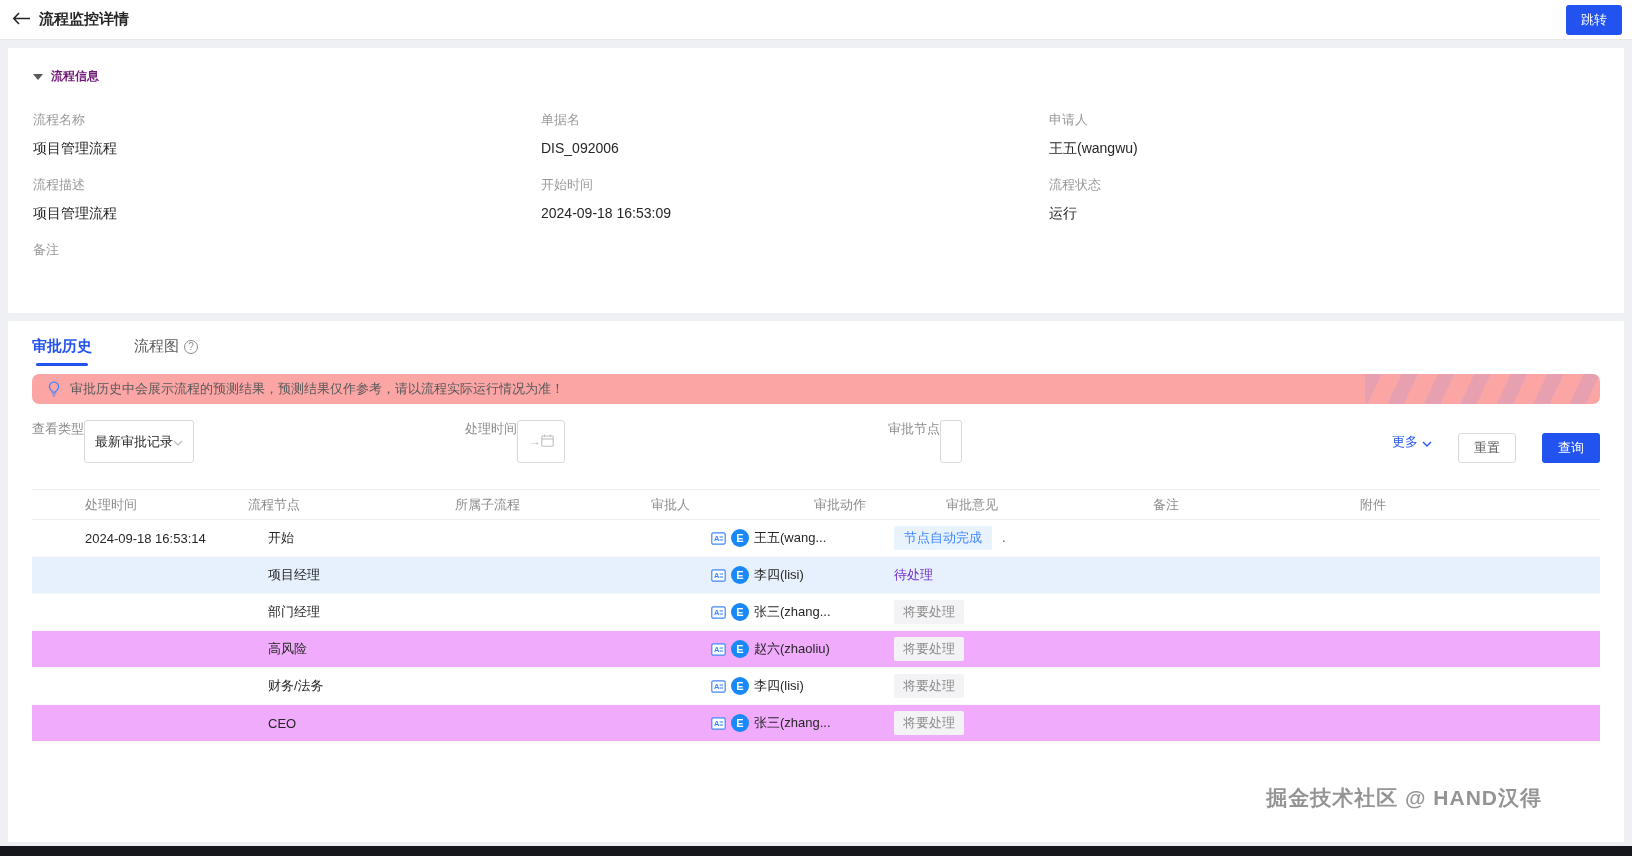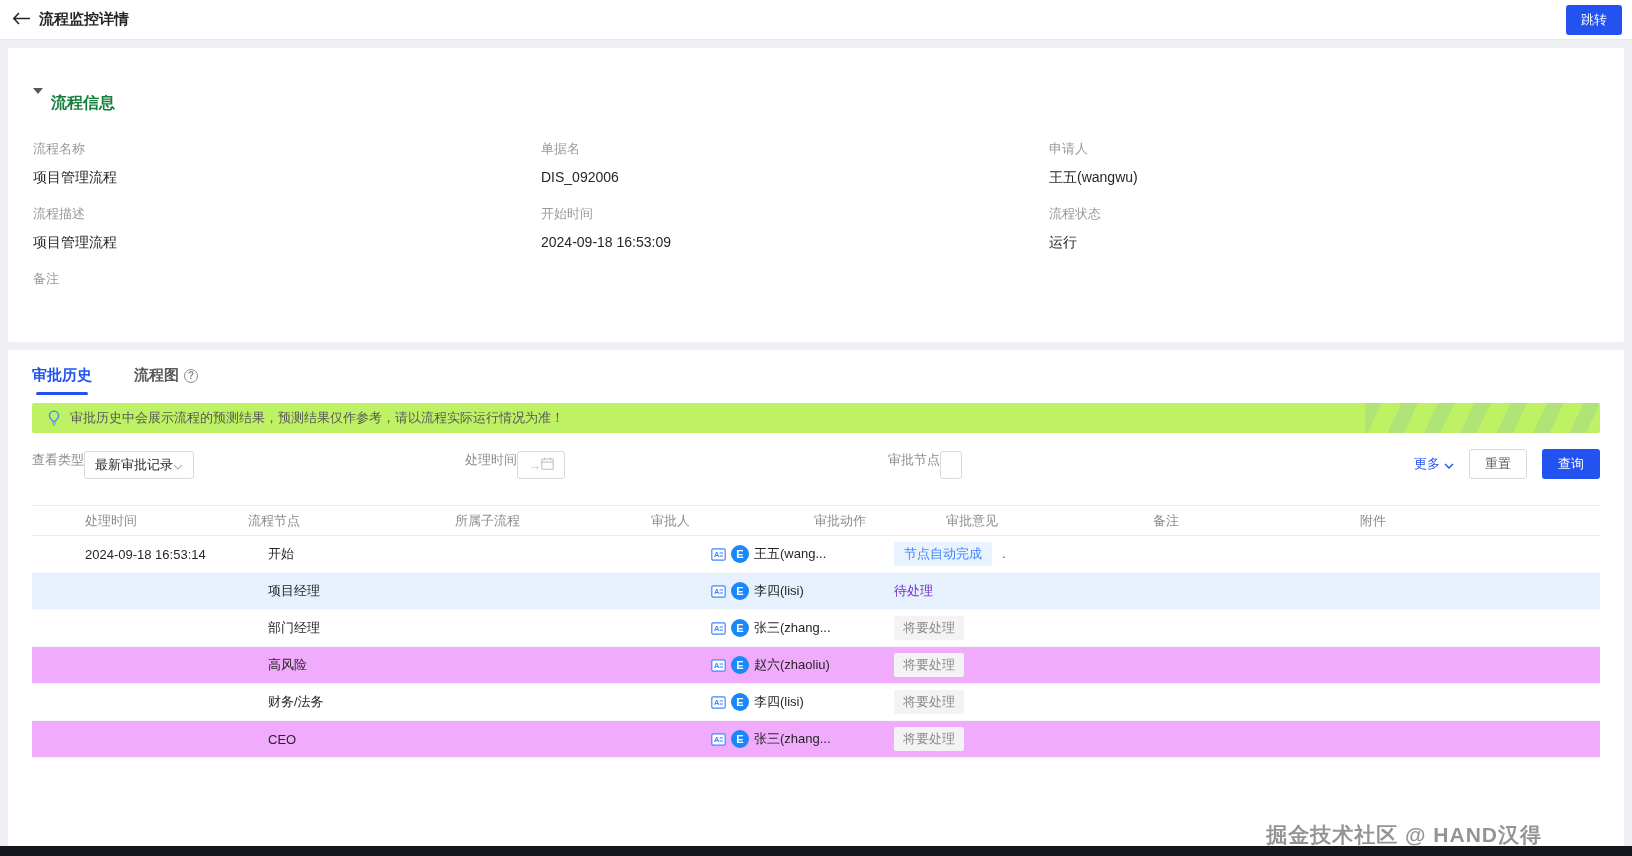--- a/index.html
+++ b/index.html
@@ -22,57 +22,57 @@
     margin-left:auto; background:#2253f0; color:#fff; border:none;
     height:30px; padding:0 15px; font-size:13px; border-radius:3px; cursor:pointer;
     font-family:inherit;
   }
   
   .card { background:#fff; margin:8px 8px 0; border-radius:2px; }
   .card-info { padding:20px 25px 26px; }
   .section-head { display:flex; align-items:center; gap:8px; margin-bottom:8px; }
   .tri { width:0; height:0; border-left:5px solid transparent; border-right:5px solid transparent;
          border-top:6px solid #595959; display:inline-block; }
-  .section-title { font-size:16px; font-weight:700; color:#15803d;margin-top:25px; }
+  .section-title { font-size:12px; font-weight:700; color:#701a75; }
   .fields { display:grid; grid-template-columns:508px 508px 1fr; }
   .field { margin-top:18px; }
   .f-label { font-size:13px; color:#999; }
   .f-value { font-size:14px; color:#262626; margin-top:11px; min-height:17px; }
   
   .card-main { height:521px; position:relative; padding-top:16px; }
   .tabs { display:flex; align-items:center; padding:0 24px; gap:42px; }
   .tab { font-size:15px; color:#595959; cursor:pointer; padding-bottom:10px; position:relative;
-         display:flex; align-items:center; gap:5px;font-weight:bold; }
+         display:flex; align-items:center; gap:5px; }
   .tab.active { color:#2253f0; font-weight:700; }
   .tab.active::after { content:""; position:absolute; left:4px; right:4px; bottom:0;
          height:3px; background:#2253f0; border-radius:2px; }
   .help-ic { width:14px; height:14px; border:1px solid #8c8c8c; border-radius:50%;
          font-size:10px; color:#8c8c8c; display:inline-flex; align-items:center; justify-content:center; }
   
   .banner {
-    margin:8px 24px 0; height:30px; background:#bef264; border-radius:2px;
+    margin:8px 24px 0; height:30px; background:#fca5a5; border-radius:7px;
     display:flex; align-items:center; padding-left:15px; position:relative; overflow:hidden;
   }
   .banner-text { font-size:13px; color:#595959; margin-left:9px; }
   .banner-stripes {
     position:absolute; right:0; top:0; bottom:0; width:235px;
     background:repeating-linear-gradient(115deg, rgba(77,124,254,0.12) 0 15px, rgba(77,124,254,0) 15px 33px);
   }
   
   .filters { display:flex; align-items:flex-end; padding:0 24px; margin-top:16px; }
   .fgroup { display:flex; }
   .fg-label { font-size:13px; color:#8c8c8c; margin-bottom:9px; }
   .control {
-    height:28px; border:1px solid #d9d9d9; border-radius:3px; background:#fff;
+    height:43px; border:1px solid #d9d9d9; border-radius:3px; background:#fff;
     display:flex; align-items:center; padding:0 10px; font-size:13px; color:#262626;
   }
   .w1 { width:410px; } .w2 { width:400px; margin-left:23px; } .w3 { width:400px; margin-left:23px; }
   .control .grow { flex:1; }
   .range-arrow { color:#bfbfbf; flex:1; text-align:center; font-size:13px; }
-  .btns { margin-left:auto; display:flex; align-items:center; gap:15px; height:30px; }
+  .btns { margin-left:auto; display:flex; align-items:flex-start; gap:26px; height:30px; }
   .more-link { color:#2253f0; font-size:13px; display:flex; align-items:center; gap:4px; cursor:pointer; }
   .btn-plain { height:30px; padding:0 15px; background:#fff; border:1px solid #d9d9d9;
        border-radius:3px; font-size:13px; color:#595959; cursor:pointer; font-family:inherit; }
   .btn-primary { height:30px; padding:0 16px; background:#2253f0; border:none;
        border-radius:3px; font-size:13px; color:#fff; cursor:pointer; font-family:inherit; }
   
   .table { margin:26px 24px 0; }
   .thead, .tr { display:grid; grid-template-columns:216px 207px 196px 163px 132px 207px 207px 1fr; align-items:center; }
   .thead { height:31px; border-top:1px solid #ececec; border-bottom:1px solid #ececec; }
   .th { font-size:13px; color:#8c8c8c; }
@@ -85,21 +85,21 @@
   .card-ic { display:inline-flex; }
   .avatar { width:18px; height:18px; border-radius:50%; background:#1989fa; color:#fff;
       font-size:11px; font-weight:700; display:inline-flex; align-items:center; justify-content:center; }
   .name { font-size:13px; color:#262626; }
   .tag { display:inline-block; font-size:13px; }
   .tag.auto { color:#3f87ff; background:#e9f3ff; padding:3px 10px; border-radius:2px; cursor:pointer;text-align:right; }
   .tag.pending { color:#722ed1; }
   .tag.future { color:#8c8c8c; background:#f3f3f5; padding:3px 9px; border-radius:2px; }
   .dot { color:#595959; margin-left:10px; }
   
-  .watermark { position:absolute; right:82px; bottom:22px; font-size:21px; font-weight:700;
+  .watermark { position:absolute; right:82px; bottom:30px; font-size:21px; font-weight:700;
       color:rgba(60,60,60,0.55); letter-spacing:1px; }
   .footer-strip { position:absolute; left:0; right:0; bottom:0; height:10px; background:#15171c; }
 </style>
 </head>
 <body>
 
 <div class="topbar">
   <span class="back-btn">
     <span>
       <svg width="19" height="13" viewBox="0 0 19 13">

